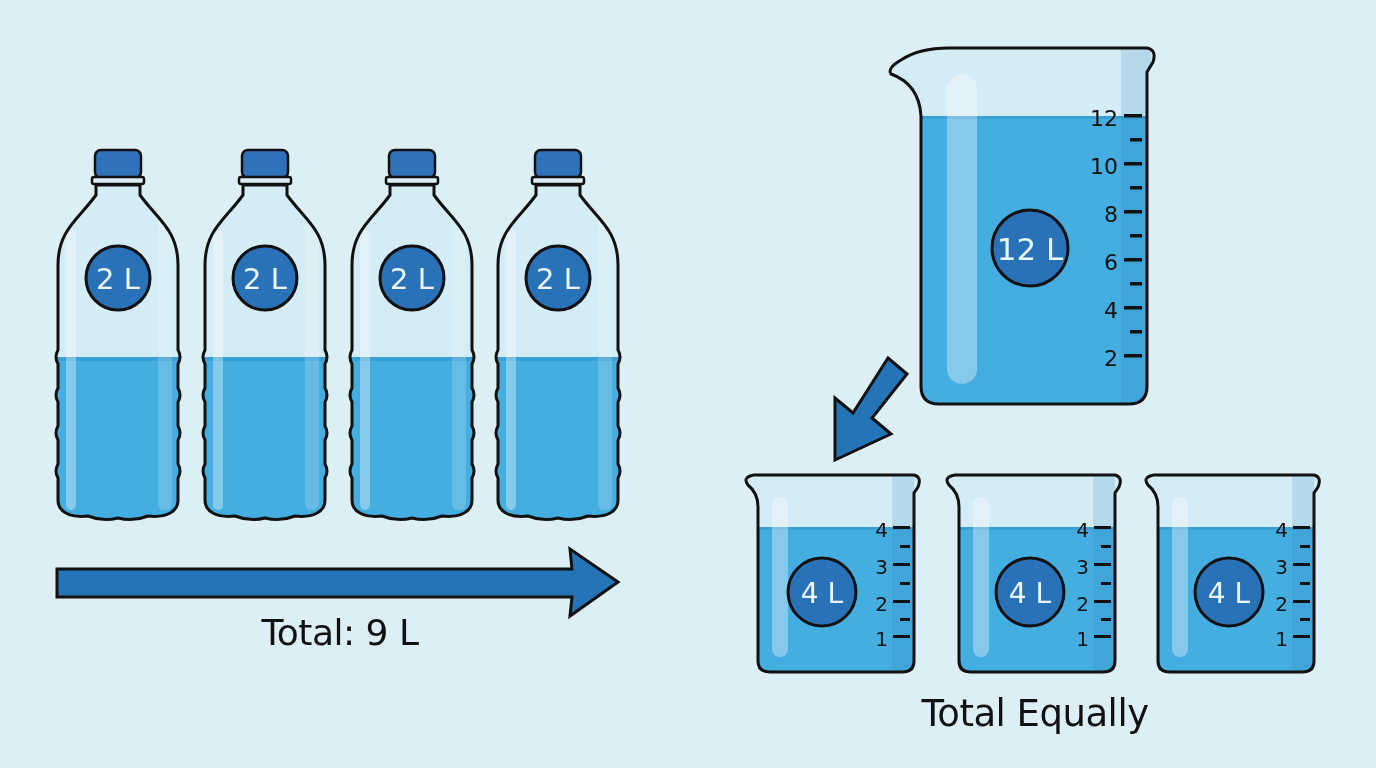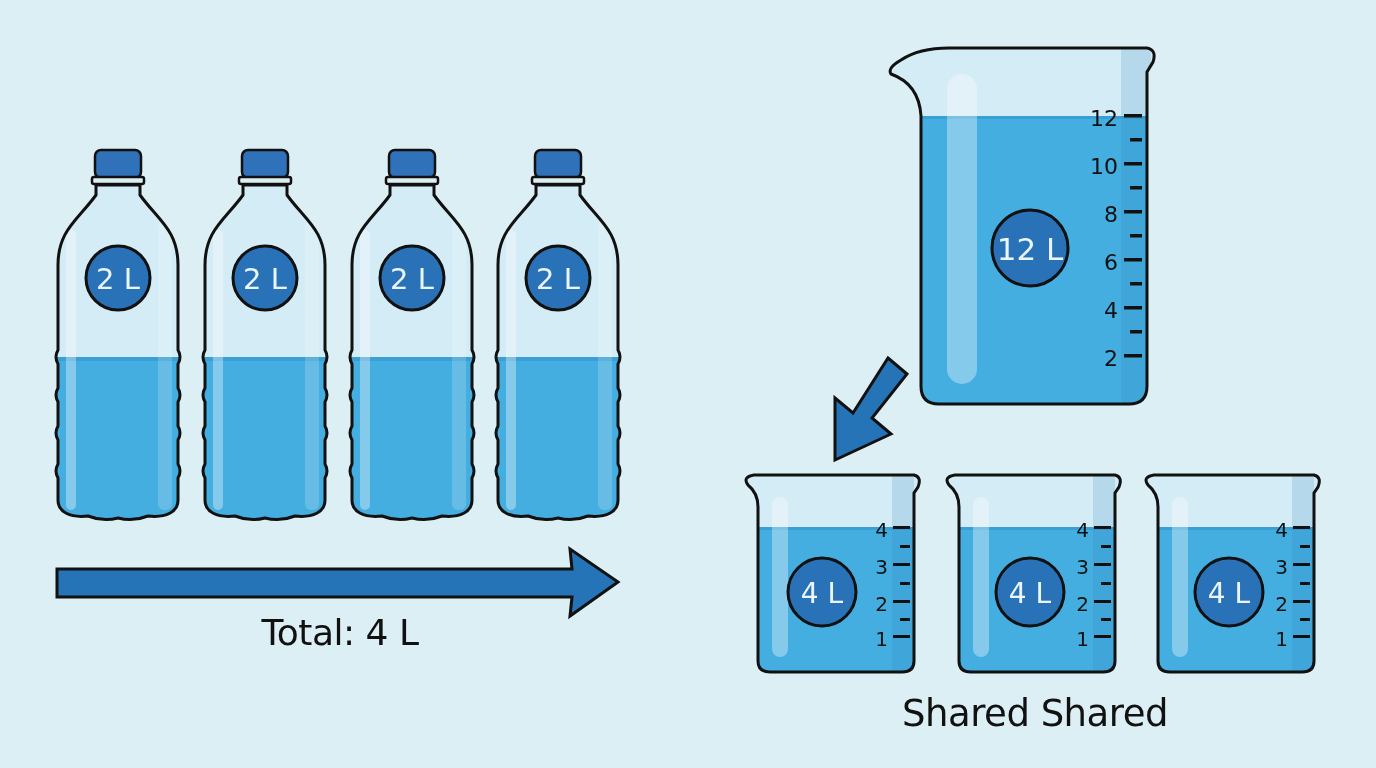--- a/index.html
+++ b/index.html
@@ -281,15 +281,15 @@
           <text x="146" y="171" text-anchor="end" font-size="20">1</text>
         </g>
         <g>
           <circle cx="87" cy="117" r="34" fill="#2a72b8" stroke="#111" stroke-width="3"></circle>
           <text x="87" y="128" text-anchor="middle" font-size="28" fill="#eaf6fc">4 L</text>
         </g>
       </g>
     </g>
   </svg>
 
-  <div class="caption total-caption">Total: 4 L</div>
-  <div class="caption shared-caption">Shared Shared</div>
+  <div class="caption total-caption">Total: 9 L</div>
+  <div class="caption shared-caption">Total Equally</div>
 </div>
 
 </body></html>

